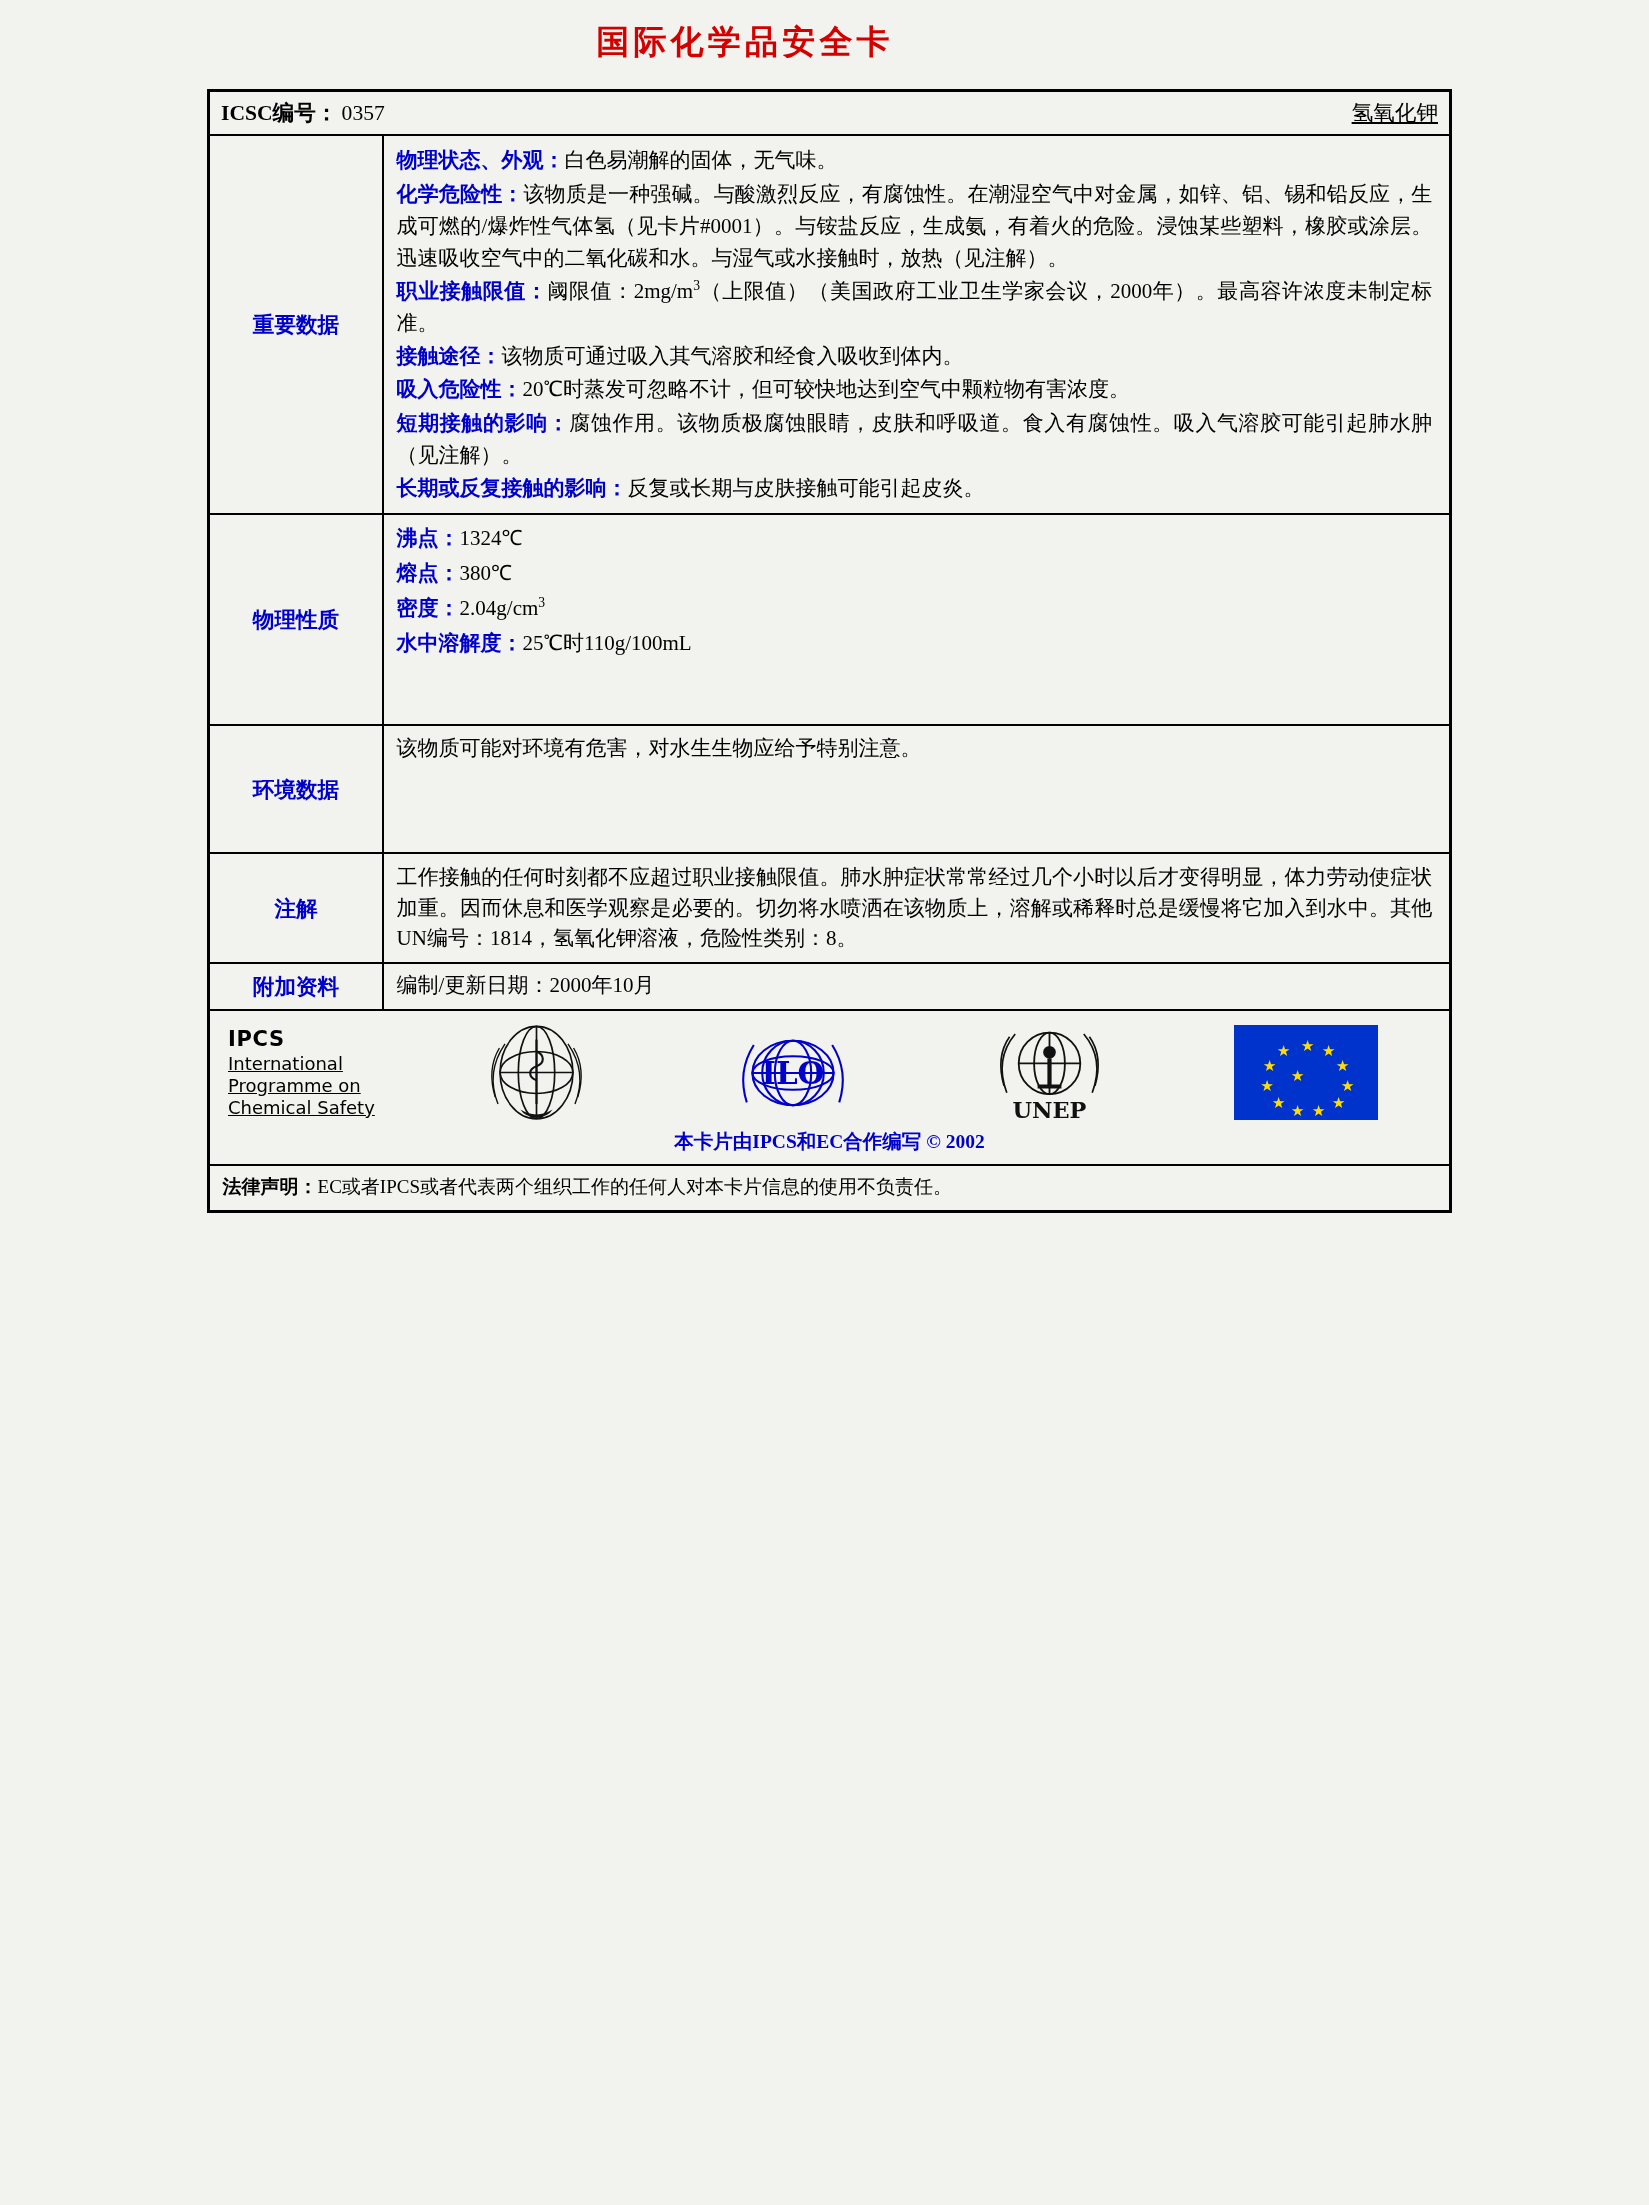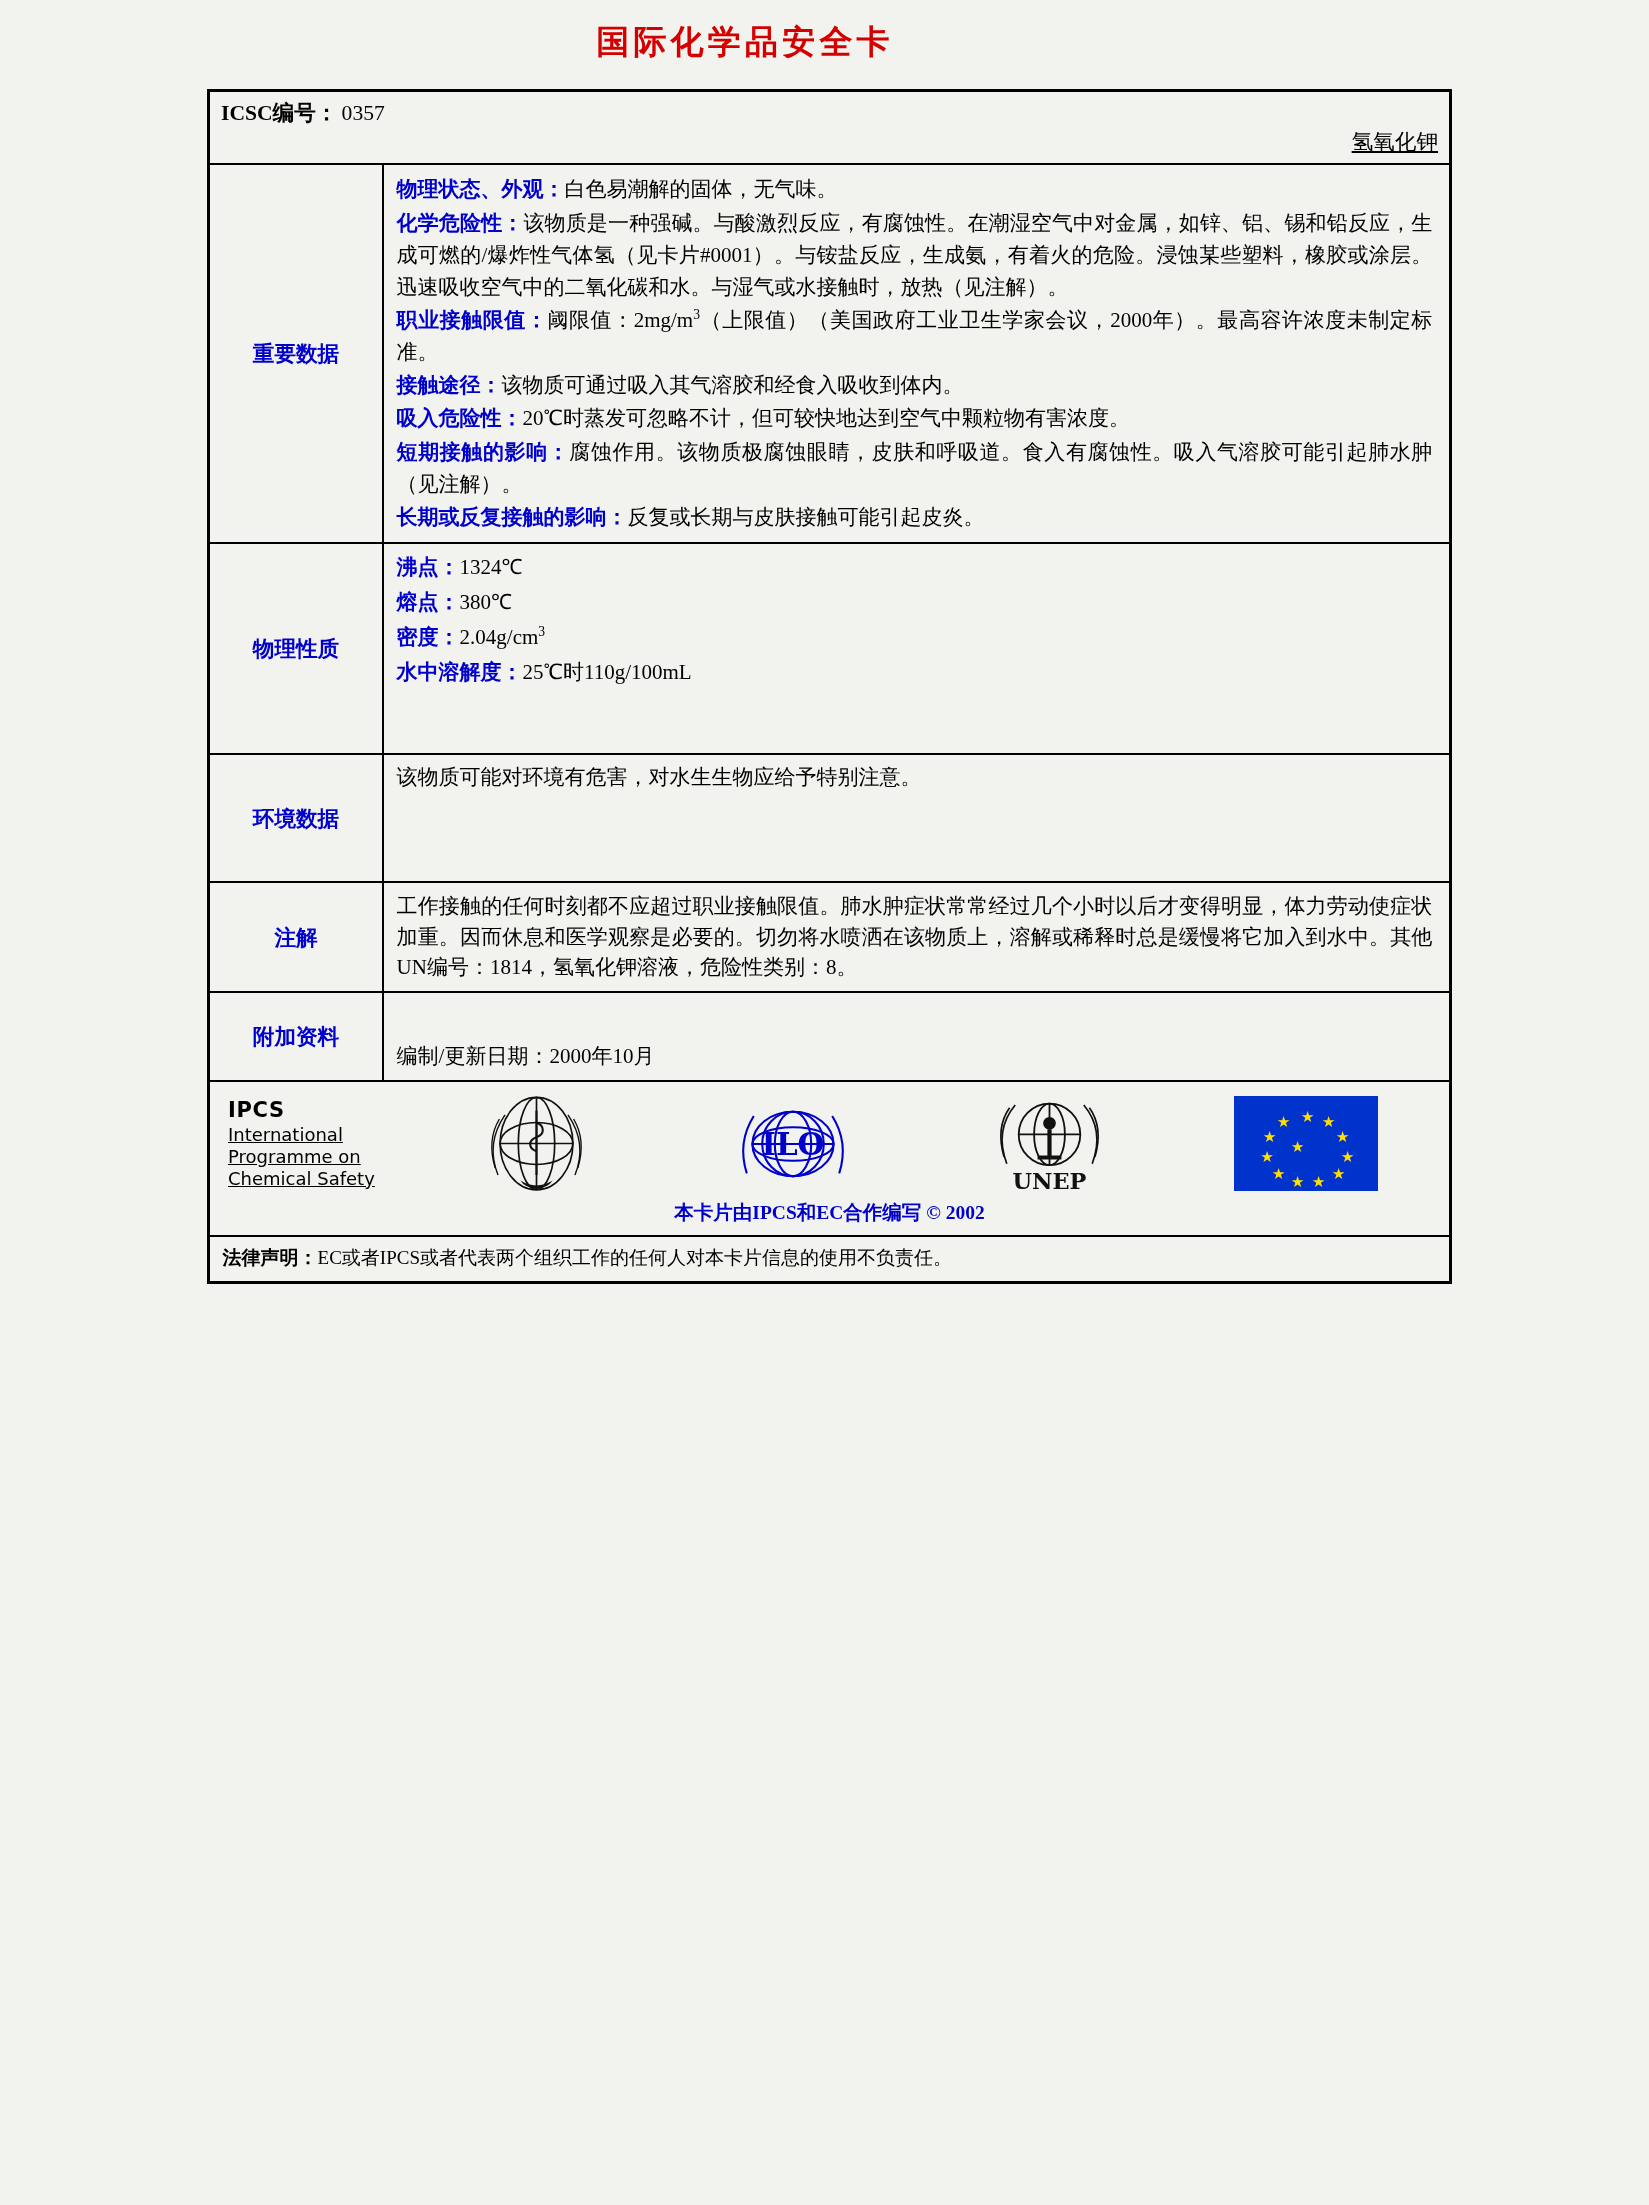--- a/index.html
+++ b/index.html
@@ -39,25 +39,24 @@
     background: #f2f2ee;
   }
   .row {
     display: flex;
     border-bottom: 2.1px solid #000;
   }
   .row:last-child { border-bottom: none; }
 
   .hdr-row {
     display: flex;
-    align-items: flex-start;
+    align-items: center;
     padding: 5.6px 11px 7px 11px;
     border-bottom: 2.1px solid #000;
     font-size: 21.6px;
-    flex-direction: column;
   }
   .hdr-left { display: flex; align-items: baseline; gap: 4.2px; }
   .hdr-label { font-weight: bold; letter-spacing: 0px; }
   .hdr-num { font-family: "Liberation Serif", serif; }
   .hdr-right { margin-left: auto; font-size: 21.6px; text-decoration: underline; }
 
   .lbl-cell {
     width: 174px;
     min-width: 174px;
     border-right: 2.1px solid #000;
@@ -82,21 +81,21 @@
   .blue { color: #0000cc; font-weight: bold; }
   sup { font-size: 0.65em; vertical-align: super; }
 
   .phys-cell .para { margin-bottom: 2.8px; }
 
   .row-important .content-cell { padding-top: 9.8px; padding-bottom: 7px; }
   .row-phys { min-height: 209px; }
   .row-phys .content-cell { padding-top: 8.4px; }
   .row-env { min-height: 126px; }
   .row-notes .content-cell { line-height: 1.45; padding-top: 8.4px; padding-bottom: 7px; }
-  .row-extra .content-cell { padding-top: 5.6px; padding-bottom: 5.6px; margin-top: 42px; }
+  .row-extra .content-cell { padding-top: 5.6px; padding-bottom: 5.6px; }
   .row-extra .lbl-cell { padding: 4.2px 2.8px; }
 
   
   .logos-row {
     border-bottom: 2.1px solid #000;
     padding: 9.8px 0 4.2px 0;
     position: relative;
   }
   .logos-inner {
     display: flex;

